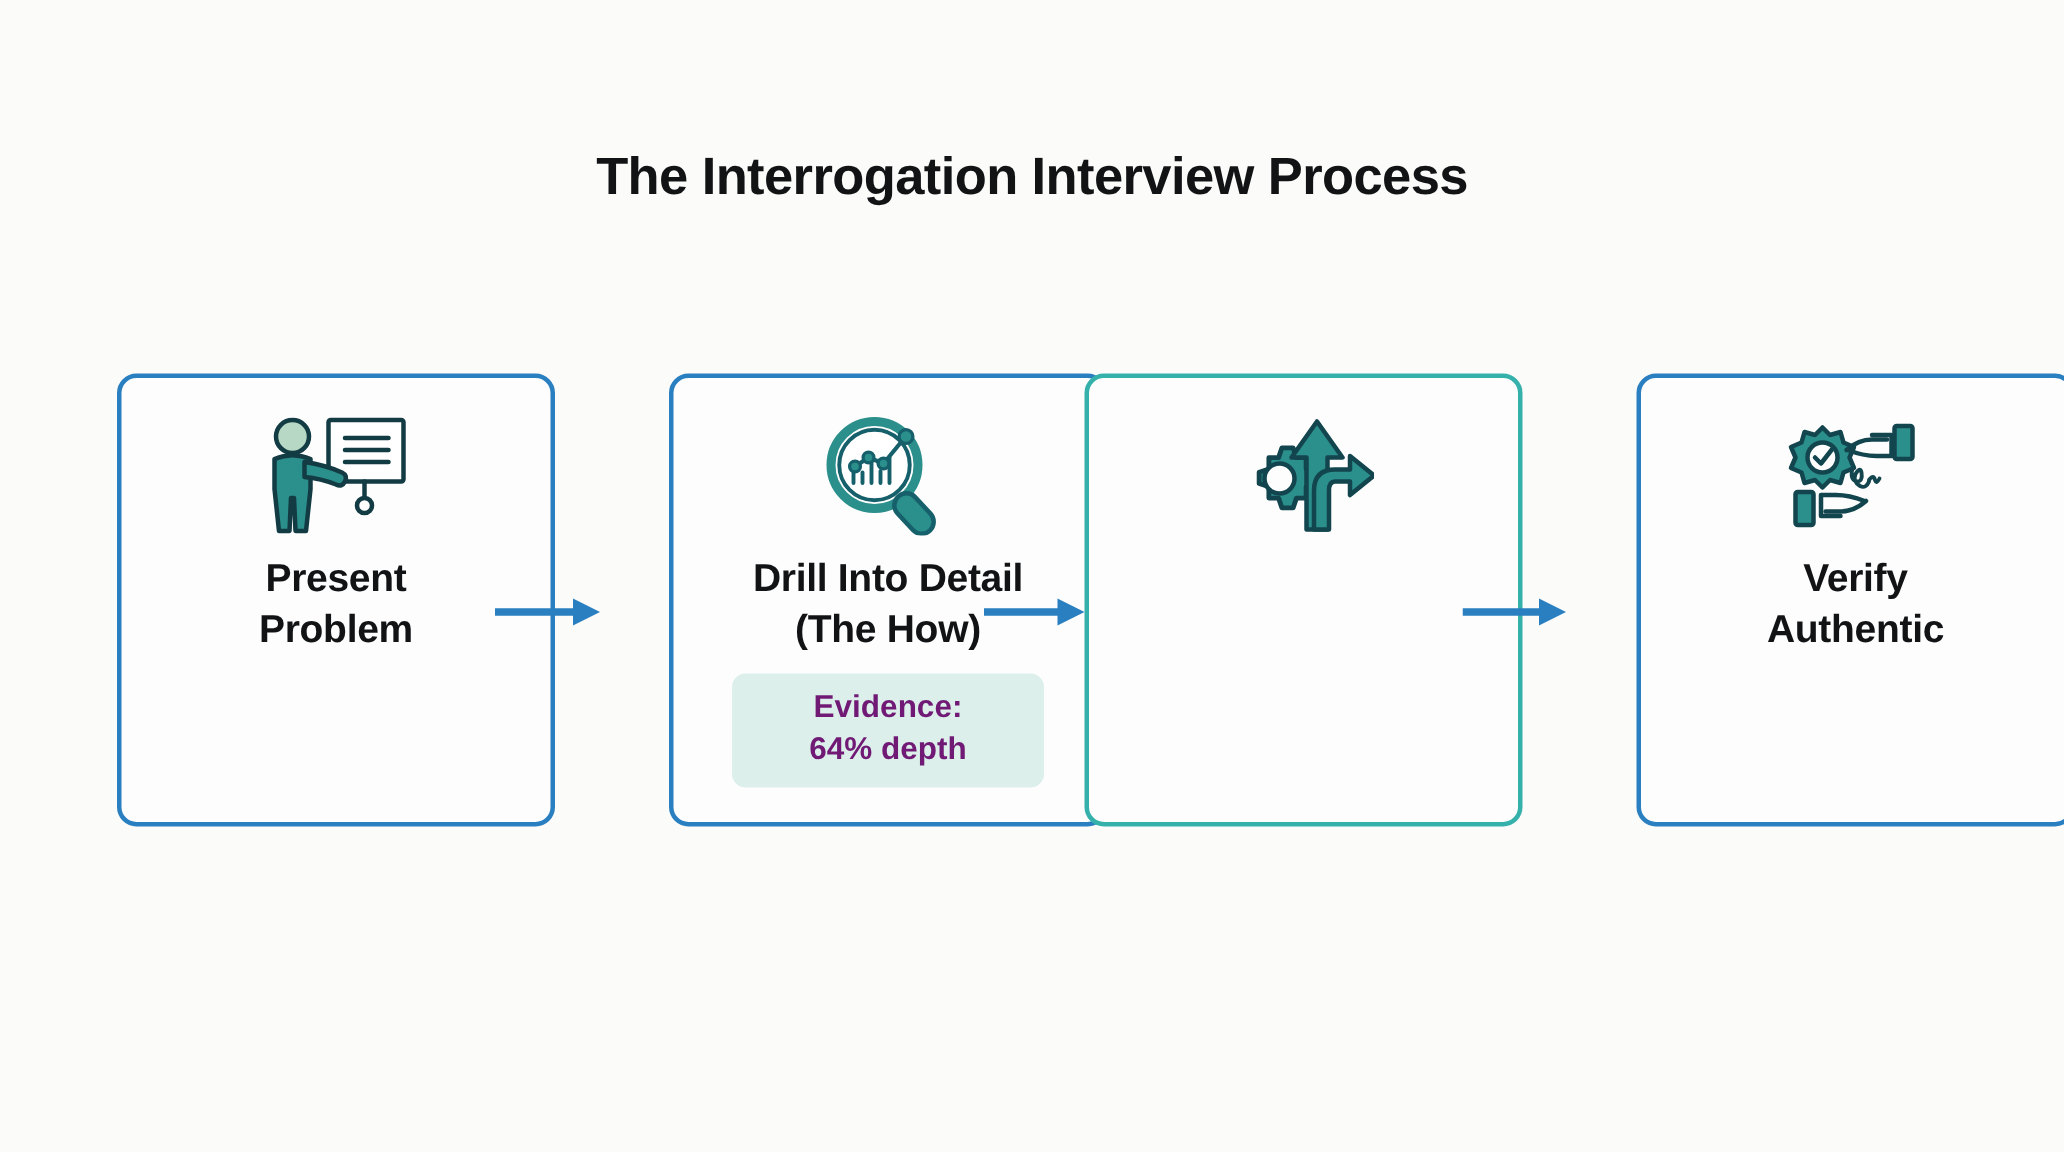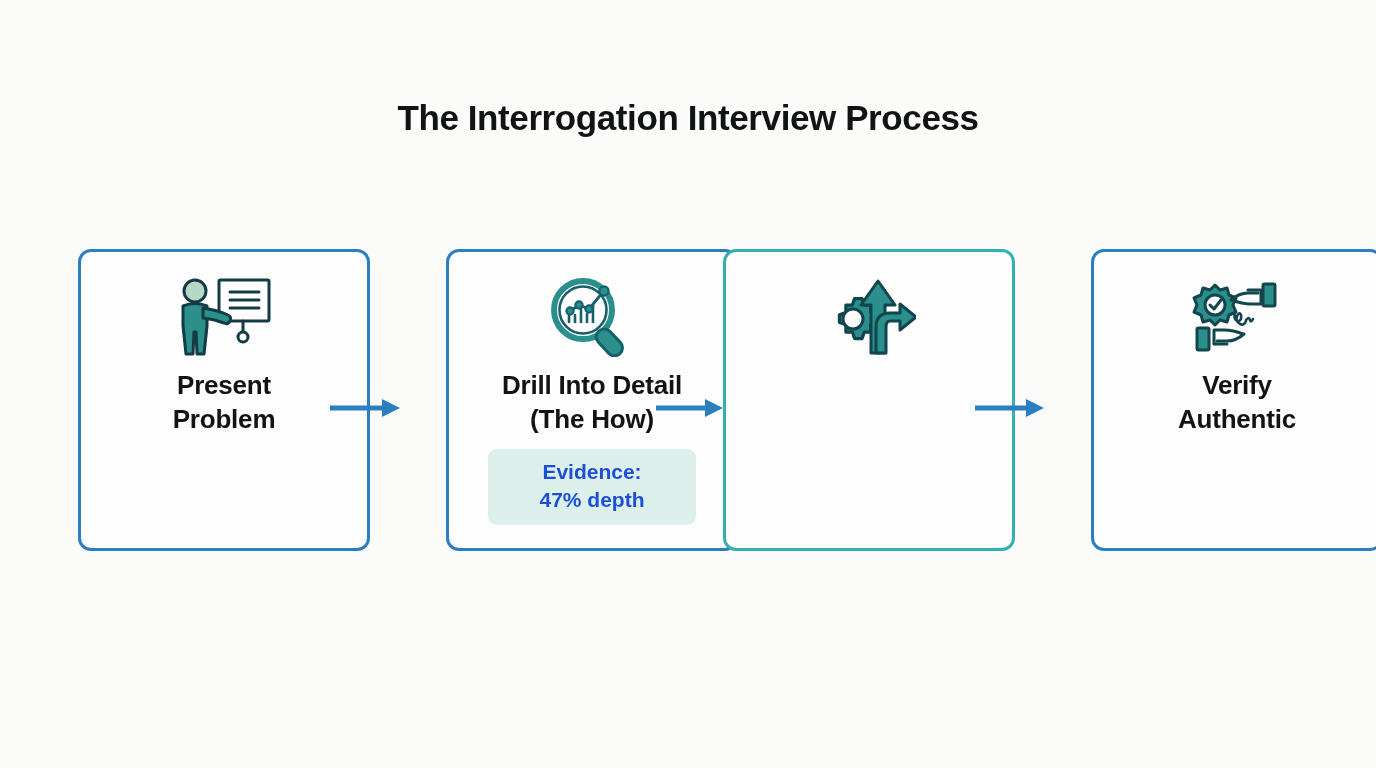--- a/index.html
+++ b/index.html
@@ -79,21 +79,21 @@
   .card-badge {
     margin-top: 12px;
     width: 208px;
     box-sizing: border-box;
     padding: 9px 6px 11px;
     background: #dcefeb;
     border-radius: 9px;
     text-align: center;
     font-size: 21px;
     font-weight: bold;
-    color: #1d4ed8;
+    color: #701a75;
     line-height: 1.34;
   }
 
   
   .connector {
     position: absolute;
     top: 148px;
     height: 22px;
   }
   .connector svg { display: block; }
@@ -157,21 +157,21 @@
             <rect x="55" y="52" width="16" height="31" rx="8" transform="rotate(-43 63 67)" fill="#2b8f8c" stroke="#15606b" stroke-width="3"></rect>
           </g>
         </svg>
       </div>
       <div class="card-title">
         <span>Drill Into Detail</span><br>
         <span>(The How)</span>
       </div>
       <div class="card-badge">
         <span>Evidence:</span><br>
-        <span>47% depth</span>
+        <span>64% depth</span>
       </div>
     </div>
 
     <div class="connector" style="left:578px; width:68px;">
       <svg width="68" height="22" viewBox="0 0 68 22">
         <line x1="0" y1="11" x2="51" y2="11" stroke="#2a7fc1" stroke-width="5"></line>
         <path d="M49 2 L67 11 L49 20 Z" fill="#2a7fc1"></path>
       </svg>
     </div>
 

